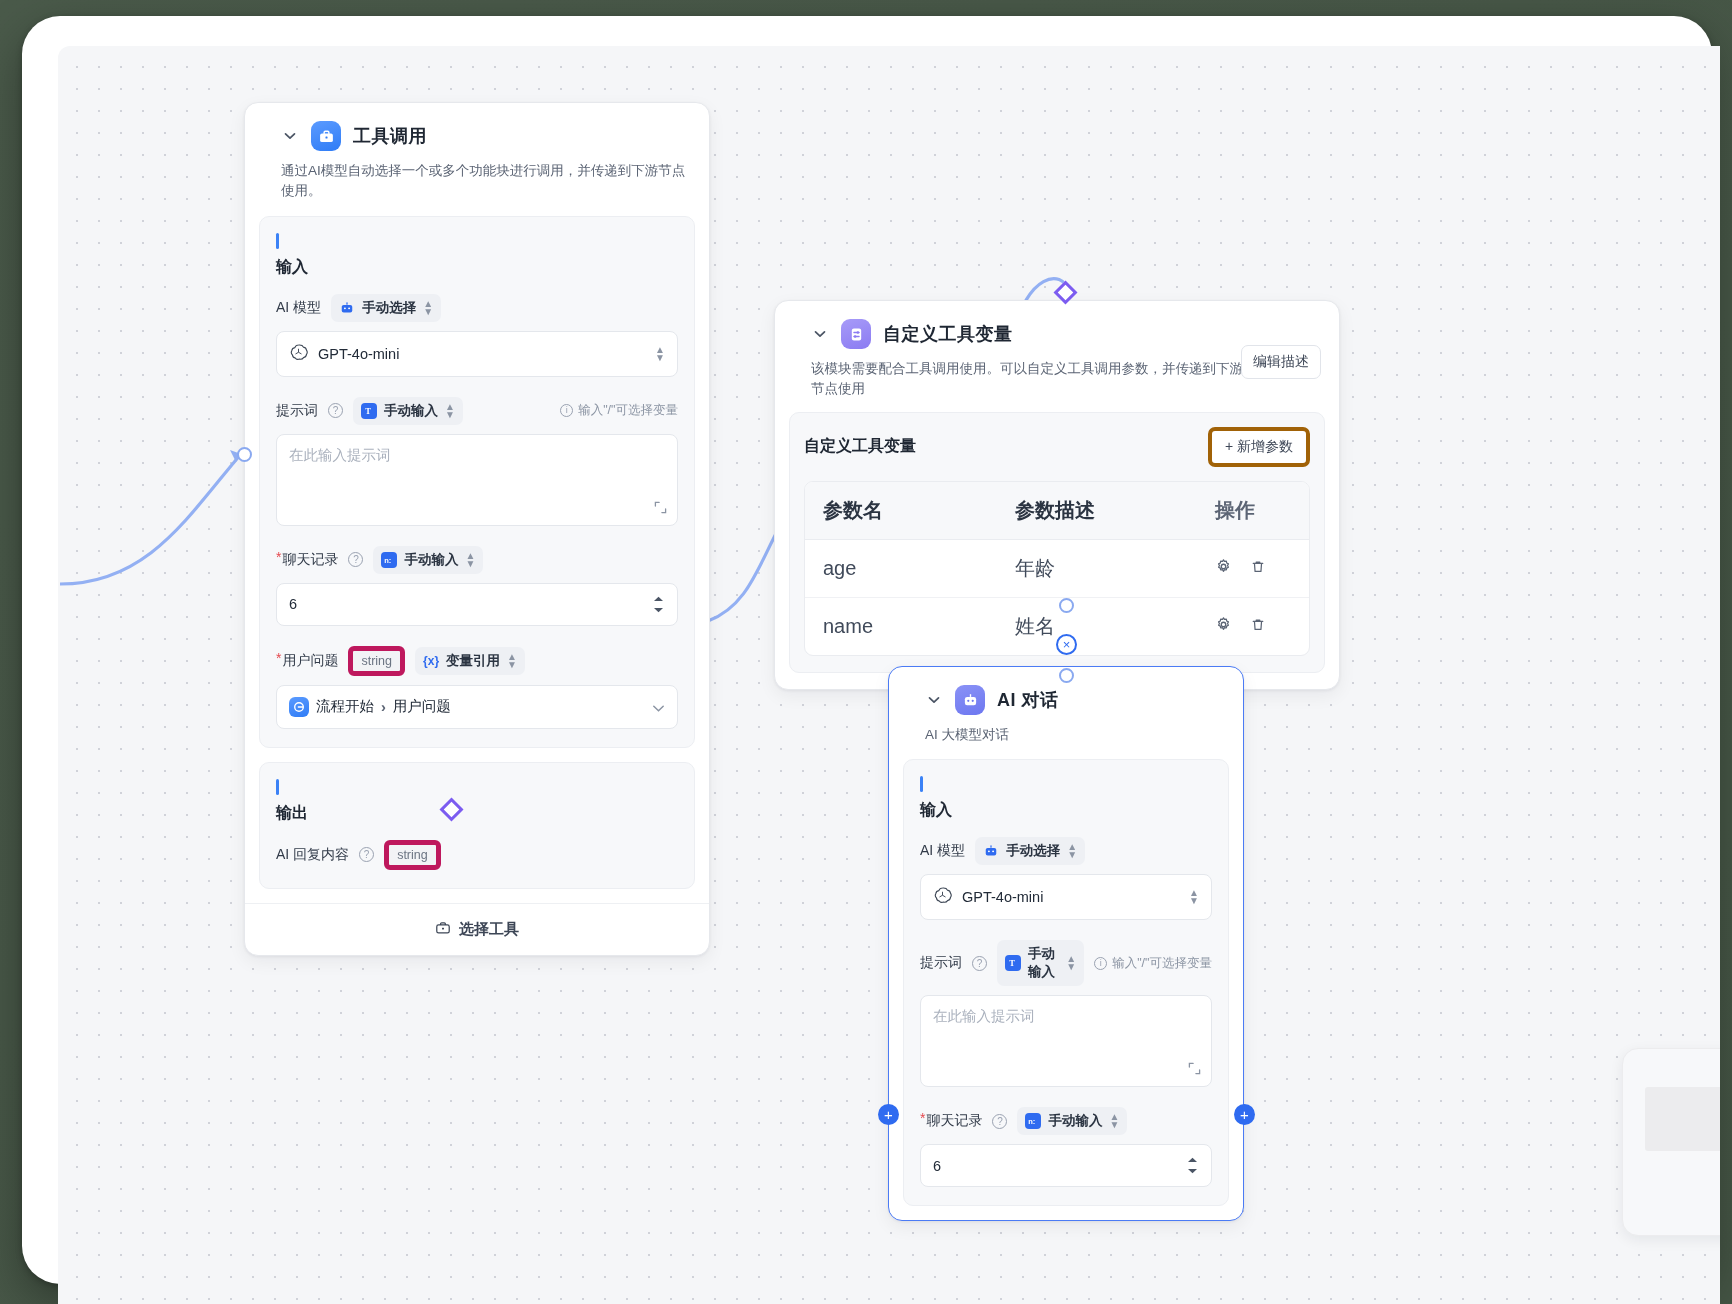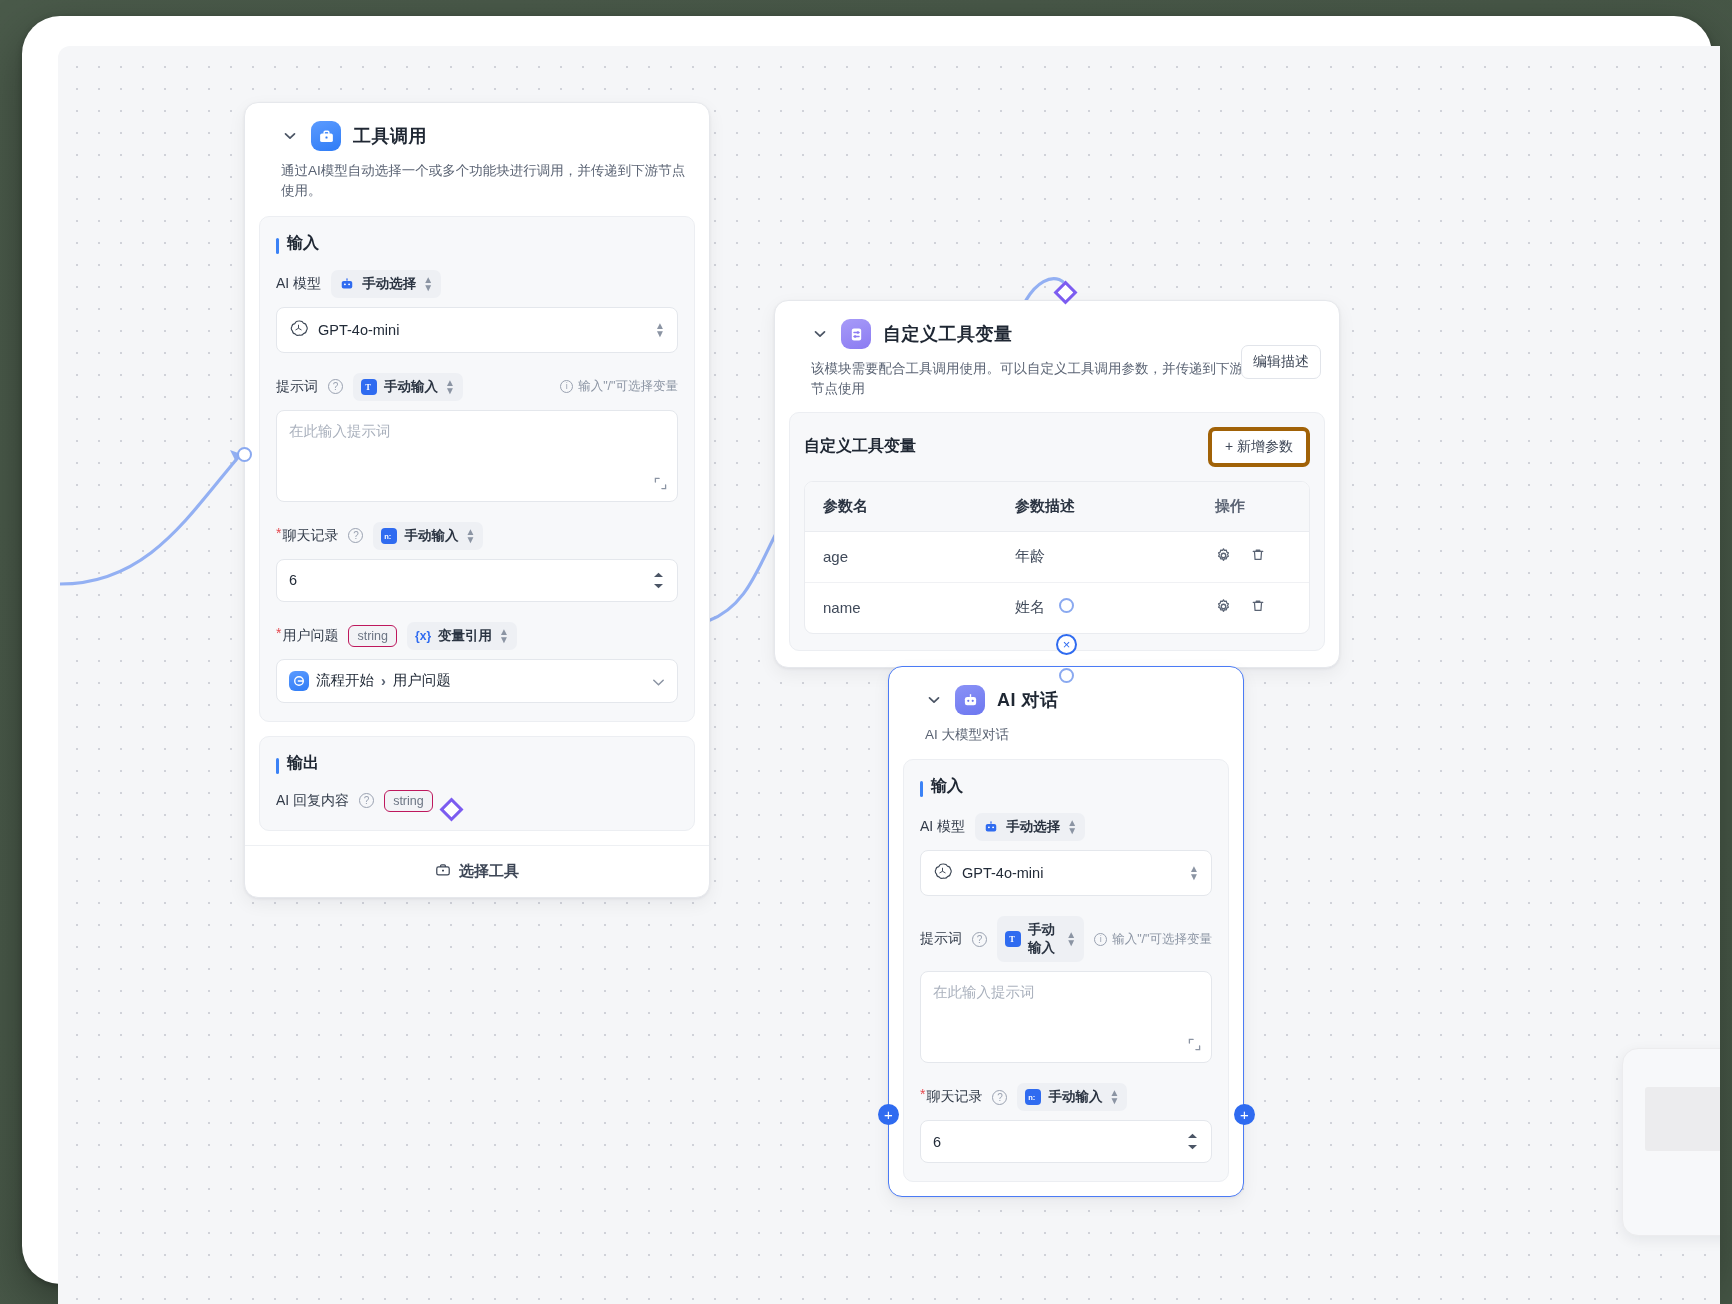--- a/index.html
+++ b/index.html
@@ -66,42 +66,42 @@
   .node-title { font-size: 18px; font-weight: 700; color: #1f2733; letter-spacing:.5px;}
   .node-desc { margin-top: 10px; font-size: 13.5px; color: #5b6474; line-height: 1.5; }
 
   .sect {
     margin: 4px 14px 14px 14px;
     background: #f7f8fa;
     border: 1px solid #eceef2;
     border-radius: 10px;
     padding: 16px 16px 18px 16px;
   }
-  .sect-title { display:flex; align-items:flex-end; gap:8px; font-size:16px; font-weight:700; color:#1f2733; margin-bottom:16px;}
+  .sect-title { display:flex; align-items:flex-start; gap:8px; font-size:16px; font-weight:700; color:#1f2733; margin-bottom:16px;flex-direction:column;}
   .bar { width: 3px; height: 16px; background: #3b82f6; border-radius: 2px; display:inline-block;}
 
   .field-row { display:flex; align-items:center; gap:10px; margin-bottom: 9px; flex-wrap: nowrap;}
   .flabel { font-size: 14px; color: #323b49; white-space: nowrap; }
   .req::before { content:"*"; color:#e5484d; font-size: 14px; position: relative; top:-2px; margin-right:1px;}
   .qmark {
     width: 15px; height: 15px; border-radius: 50%;
     border: 1.2px solid #9aa2b1; color:#9aa2b1;
     font-size: 10px; line-height: 13px; text-align:center; flex:0 0 auto;
   }
   .chip-select {
     display:flex; align-items:center; gap:7px;
     background:#eef0f4; border-radius:7px; padding: 5px 8px;
     font-size: 13.5px; font-weight:700; color:#2b3442;
   }
   .chip-select .caret { color:#8b94a3; font-size: 10px; line-height: 8px; display:flex; flex-direction:column;}
   .mini-ico { width:16px; height:16px; border-radius:4px; display:flex; align-items:center; justify-content:center; flex:0 0 auto;}
   .mini-blue { background:#2f6bf0; }
   .tag-type {
     font-size: 12.5px; color:#6b7483; background:#f2f3f6;
-    border:1px solid #be185d; border-radius:6px; padding: 3px 8px;
+    border:5px solid #be185d; border-radius:6px; padding: 3px 8px;
   }
   .hint { margin-left:auto; display:flex; align-items:center; gap:5px; font-size:12.5px; color:#8b94a3; white-space:nowrap;}
   .hint .i {
     width:13px;height:13px;border-radius:50%;border:1.1px solid #9aa2b1;color:#9aa2b1;
     font-size:9px;line-height:11px;text-align:center;
   }
 
   .input-box {
     background:#fff; border:1px solid #e4e7ec; border-radius:8px;
     padding: 11px 12px; font-size: 14.5px; color:#222b38;
@@ -135,21 +135,21 @@
   .btn-add {
     display:flex;align-items:center;gap:6px;
     background:#fff;border:4px solid #a16207;border-radius:7px;
     padding:7px 13px;font-size:14px;color:#3d4656;
   }
   .tbl { background:#fff; border:1px solid #eaecf0; border-radius:9px; overflow:hidden;}
   .tr { display:flex; align-items:center; }
   .tr.head { background:#f7f8fa; border-bottom:1px solid #eaecf0; }
   .tr.body { border-bottom:1px solid #f0f1f4; }
   .tr.body:last-child { border-bottom:none; }
-  .th, .td { padding: 15px 18px; font-size:15px; }
+  .th, .td { padding: 15px 18px; font-size:20px; }
   .th { font-weight:700; color:#2b3442; }
   .td { color:#404a5a; }
   .c1 { width: 192px; flex:0 0 auto;}
   .c2 { width: 200px; flex:0 0 auto;}
   .c3 { flex:1 1 auto; display:flex; align-items:center; gap:18px; color:#5b6474;}
 
   .btn-edit-desc {
     position:absolute; right:18px; top:44px;
     background:#fff; border:1px solid #e1e4ea; border-radius:7px;
     padding:7px 11px; font-size:14px; color:#3d4656;

